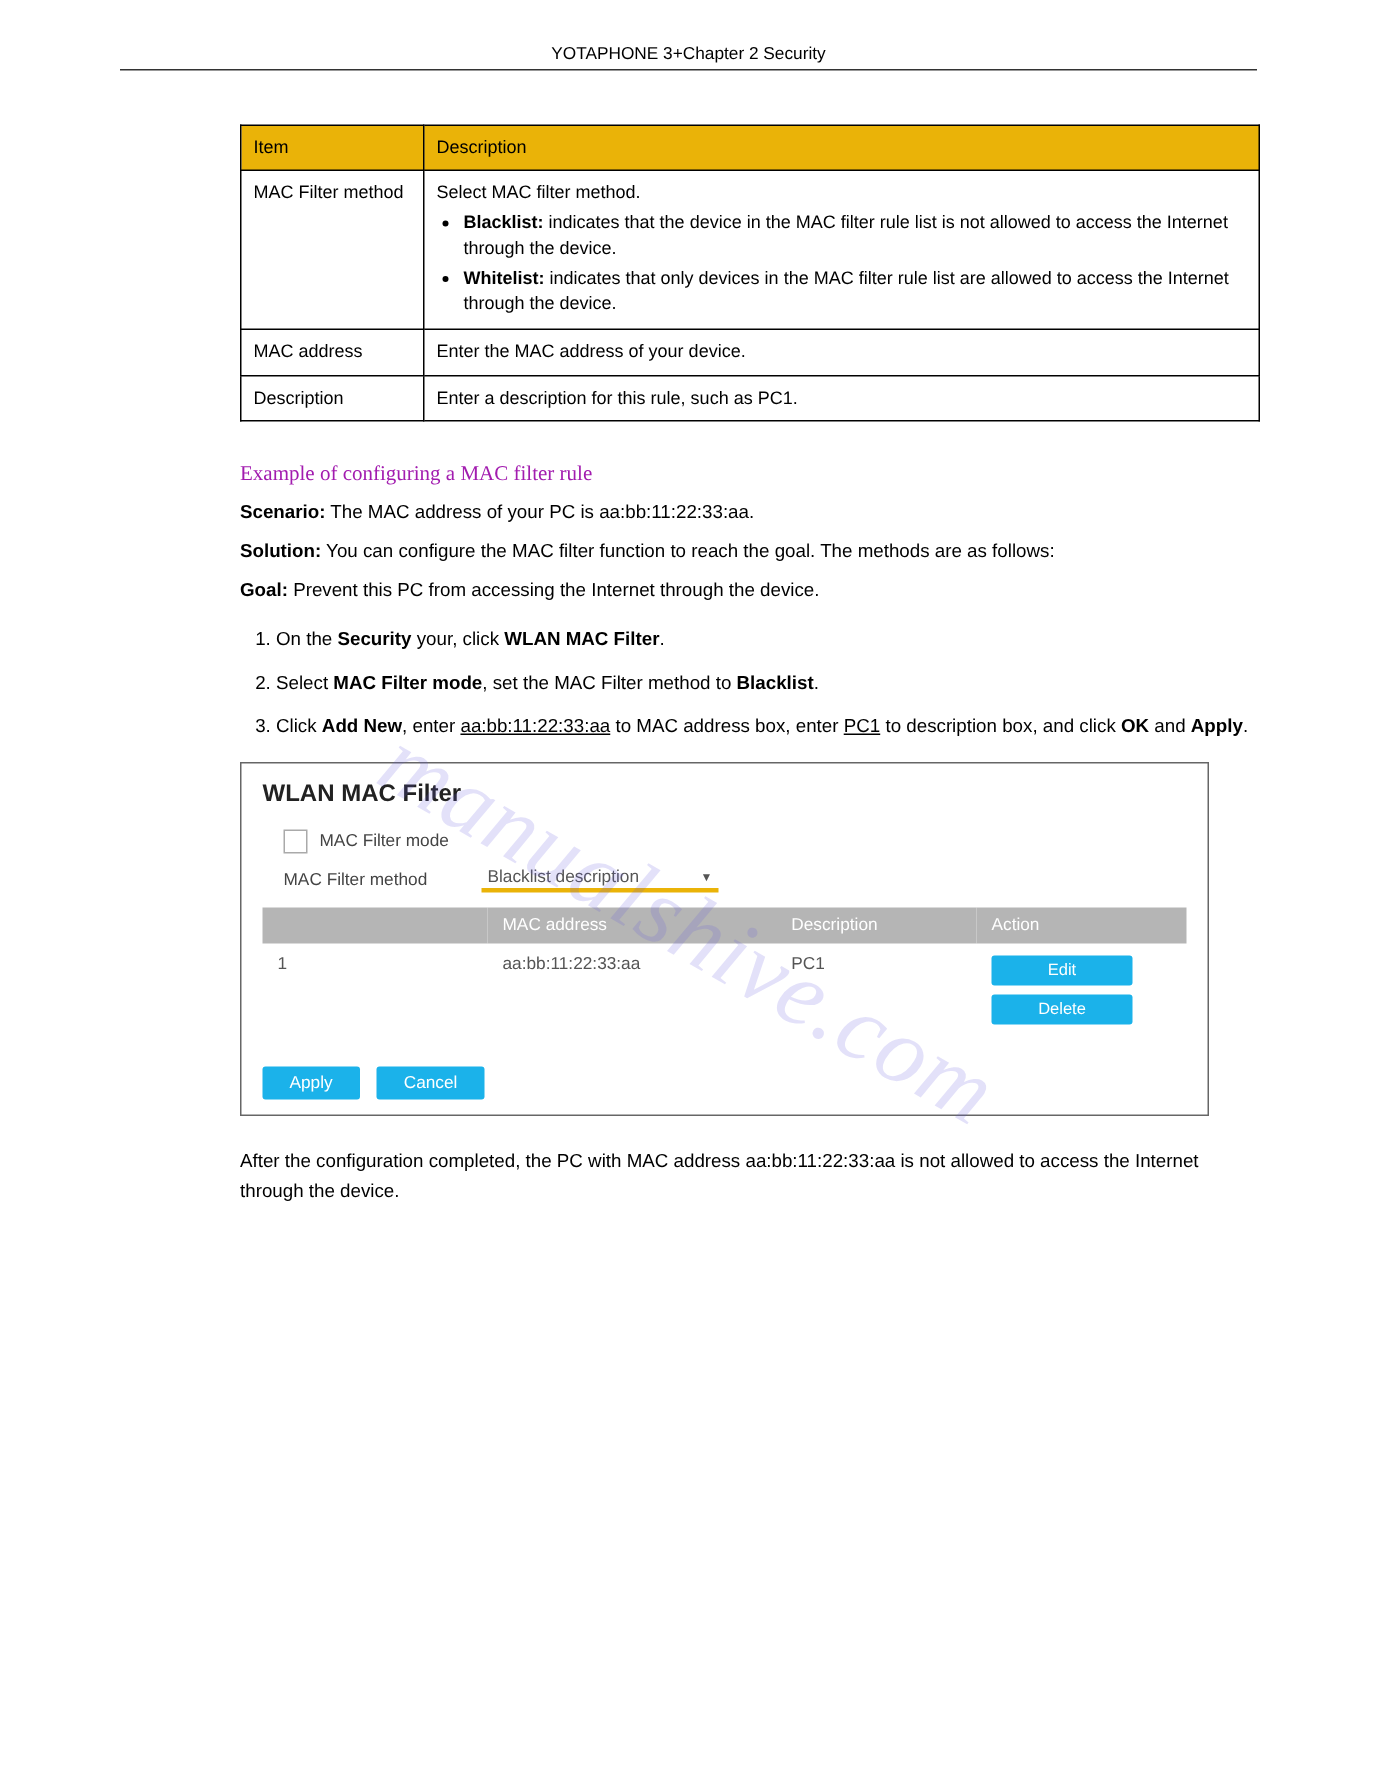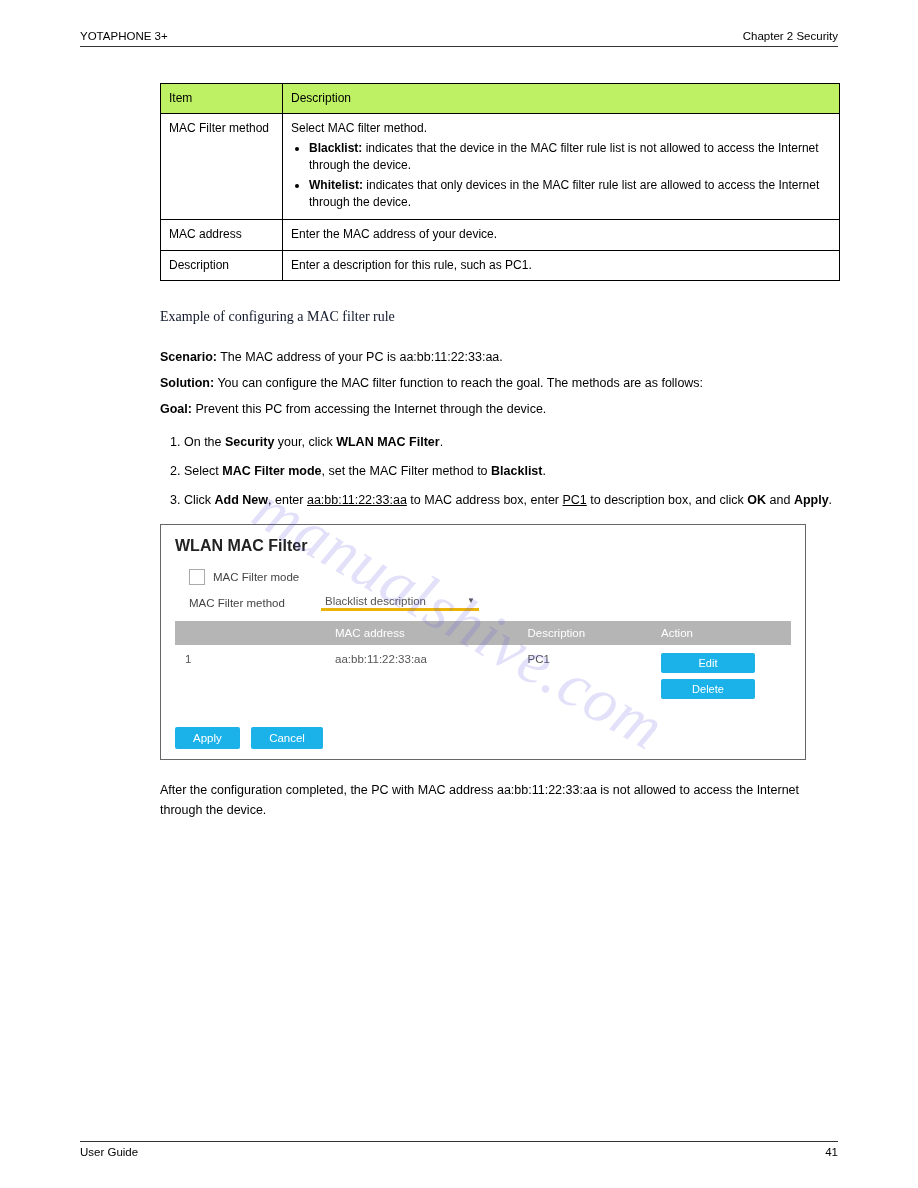--- a/index.html
+++ b/index.html
@@ -12,21 +12,21 @@
   }
   .page {
     width: 918px;
     height: 1188px;
     position: relative;
     box-sizing: border-box;
     padding: 30px 80px 30px 80px;
   }
   .header-bar {
     display: flex;
-    justify-content: space-between;
+    justify-content: center;
     font-size: 11.5px;
     color: #000;
     border-bottom: 1px solid #333;
     padding-bottom: 4px;
     margin-bottom: 36px;
   }
 
   .table-wrap {
     margin-left: 80px;
     width: 680px;
@@ -38,39 +38,39 @@
   table.rules th, table.rules td {
     border: 1px solid #000;
     font-size: 12px;
     vertical-align: top;
     padding: 6px 8px;
     line-height: 1.45;
     text-align: left;
     font-weight: normal;
   }
   table.rules th {
-    background: #bef264;
+    background: #eab308;
   }
   table.rules td.label {
     width: 105px;
   }
   ul.rule-list {
     margin: 2px 0 2px 18px;
     padding: 0;
   }
   ul.rule-list li {
     margin: 2px 0;
     list-style: disc;
   }
 
   .example-head {
-    margin: 28px 0 22px 80px;
+    margin: 28px 0 6px 80px;
     font-family: Georgia, "Times New Roman", serif;
     font-size: 14px;
-    color: #0f172a;
+    color: #a21caf;
   }
   .example-body {
     margin: 0 0 6px 80px;
     font-size: 12.5px;
     line-height: 1.6;
     width: 680px;
   }
   .bold { font-weight: bold; }
   .step-ol {
     margin-left: 80px;
@@ -289,18 +289,14 @@
       </table>
 
     <div class="bottom-btns">
       <span class="btn-blue">Apply</span>
       <span class="btn-blue">Cancel</span>
     </div>
   </div>
 
   <div class="ending-text">After the configuration completed, the PC with MAC address aa:bb:11:22:33:aa is not allowed to access the Internet through the device.</div>
 
-  <div class="footer">
-    <span>User Guide</span>
-    <span>41</span>
-  </div>
 
 </div>
 
 </body></html>

